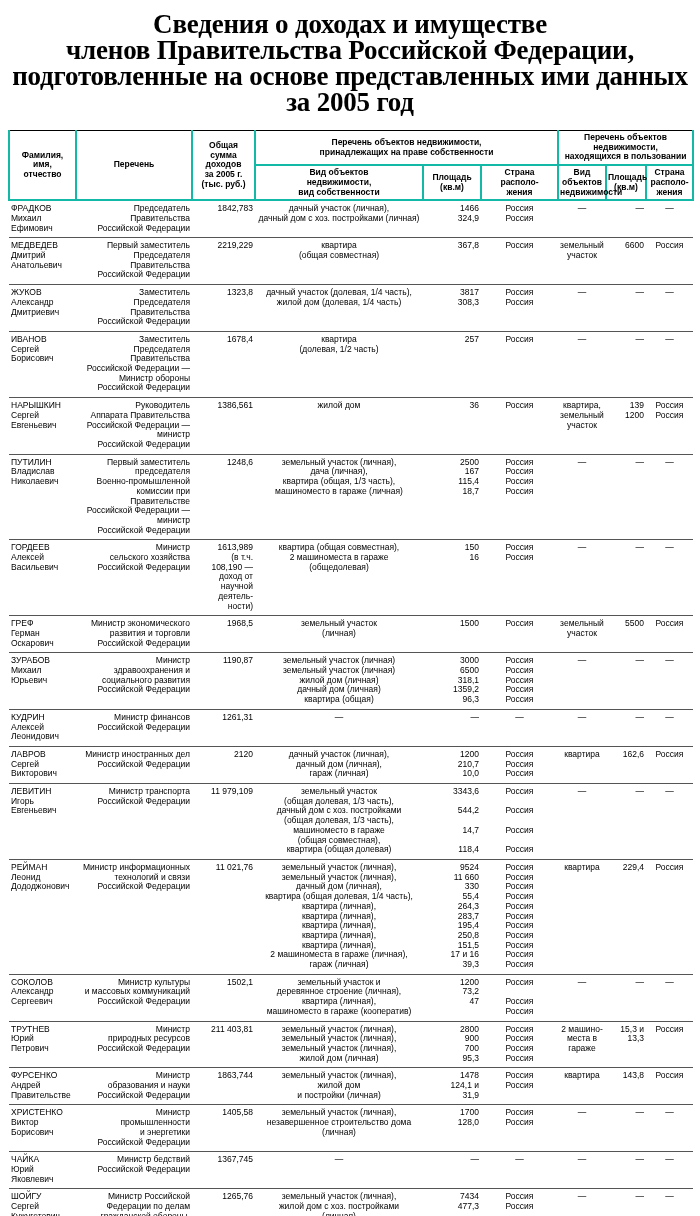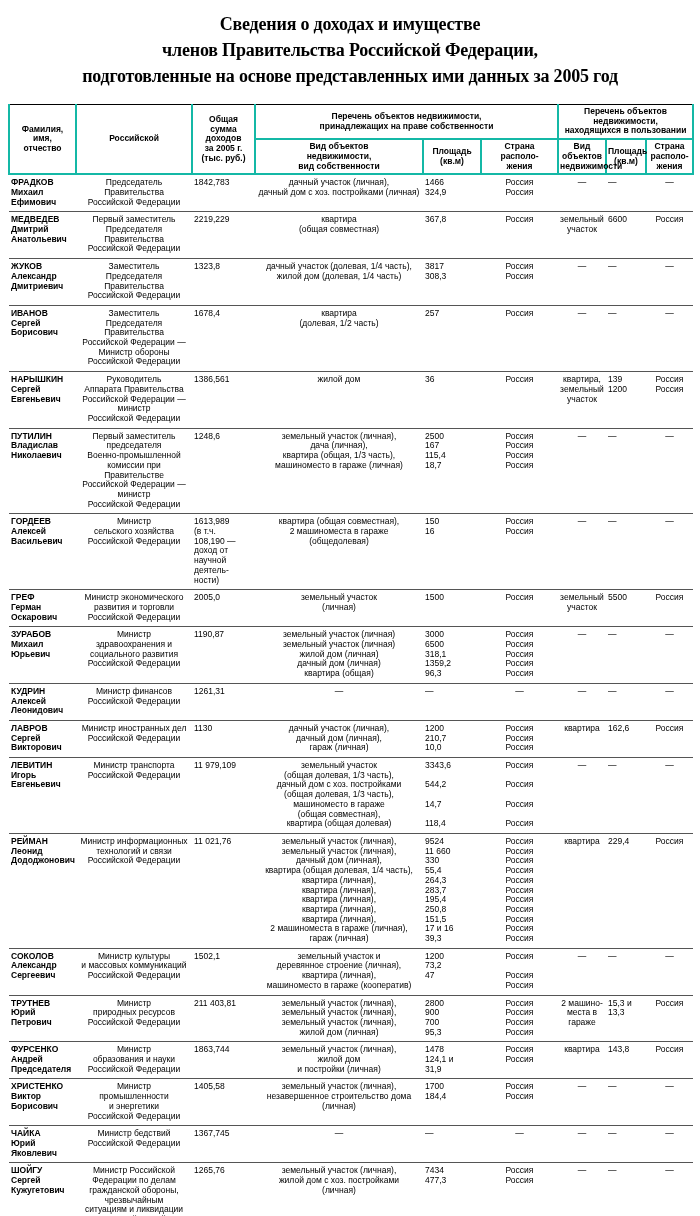--- a/index.html
+++ b/index.html
@@ -5,21 +5,21 @@
   html,body { margin:0; padding:0; background:#fff; }
   body {
     width:700px; height:1216px; overflow:hidden;
     font-family:"Liberation Sans", sans-serif; color:#000;
     -webkit-font-smoothing:antialiased;
   }
   .doc-title {
     text-align:center;
     font-family:"Liberation Serif", serif;
     font-weight:bold;
-    font-size:18px;
+    font-size:27px;
     line-height:26px;
     white-space:pre-line;
     margin:11px 8px 15px 8px;
     letter-spacing:-0.2px;
   }
   table.gov {
     border-collapse:collapse;
     table-layout:fixed;
     width:684px;
     margin:0 8px;
@@ -38,23 +38,23 @@
   }
   thead tr.grp th { border-top:1.5px solid #000; }
   tbody td {
     vertical-align:top;
     white-space:pre-line;
     padding:3px 2px 4px 2px;
     overflow:hidden;
   }
   tbody tr { border-top:1px solid #555; }
   tbody tr:first-child { border-top:1.5px solid #000; }
-  td.name { font-weight:bold; text-align:left; }
-  td.post { text-align:center; }
-  td.num  { text-align:left; }
+  td.name { font-weight:normal; text-align:left; }
+  td.post { text-align:right; }
+  td.num  { text-align:right; }
   td.ctr  { text-align:center; }
   tr.extra-space td { }
 </style>
 </head>
 <body>
 
 <div class="doc-title">Сведения о доходах и имуществе
 членов Правительства Российской Федерации,
 подготовленные на основе представленных ими данных за 2005 год</div>
 
@@ -68,21 +68,21 @@
       <col style="width:77px">
     <col style="width:48px">
       <col style="width:40px">
       <col style="width:47px">
   </colgroup>
   <thead>
     <tr class="grp">
       <th rowspan="2">Фамилия,
 имя,
 отчество</th>
-      <th rowspan="2">Российской</th>
+      <th rowspan="2">Перечень</th>
       <th rowspan="2">Общая
 сумма
 доходов
 за 2005 г.
 (тыс. руб.)</th>
       <th colspan="3">Перечень объектов недвижимости,
 принадлежащих на праве собственности</th>
       <th colspan="3">Перечень объектов недвижимости,
 находящихся в пользовании</th>
     </tr>
@@ -249,21 +249,21 @@
         <td class="num">—</td>
         <td class="ctr">—</td>
       </tr>
       <tr>
         <td class="name">ГРЕФ
 Герман
 Оскарович</td>
         <td class="post">Министр экономического
 развития и торговли
 Российской Федерации</td>
-        <td class="num">2005,0</td>
+        <td class="num">1968,5</td>
         <td class="ctr">земельный участок
 (личная)</td>
         <td class="num">1500</td>
         <td class="ctr">Россия</td>
         <td class="ctr">земельный
 участок</td>
         <td class="num">5500</td>
         <td class="ctr">Россия</td>
       </tr>
       <tr>
@@ -307,21 +307,21 @@
         <td class="ctr">—</td>
         <td class="num">—</td>
         <td class="ctr">—</td>
       </tr>
       <tr>
         <td class="name">ЛАВРОВ
 Сергей
 Викторович</td>
         <td class="post">Министр иностранных дел
 Российской Федерации</td>
-        <td class="num">1130</td>
+        <td class="num">2120</td>
         <td class="ctr">дачный участок (личная),
 дачный дом (личная),
 гараж (личная)</td>
         <td class="num">1200
 210,7
 10,0</td>
         <td class="ctr">Россия
 Россия
 Россия</td>
         <td class="ctr">квартира</td>
@@ -451,21 +451,21 @@
         <td class="ctr">2 машино-
 места в
 гараже</td>
         <td class="num">15,3 и
 13,3</td>
         <td class="ctr">Россия</td>
       </tr>
       <tr>
         <td class="name">ФУРСЕНКО
 Андрей
-Председателя</td>
+Правительстве</td>
         <td class="post">Министр
 образования и науки
 Российской Федерации</td>
         <td class="num">1863,744</td>
         <td class="ctr">земельный участок (личная),
 жилой дом
 и постройки (личная)</td>
         <td class="num">1478
 124,1 и
 31,9</td>
@@ -481,21 +481,21 @@
 Борисович</td>
         <td class="post">Министр
 промышленности
 и энергетики
 Российской Федерации</td>
         <td class="num">1405,58</td>
         <td class="ctr">земельный участок (личная),
 незавершенное строительство дома
 (личная)</td>
         <td class="num">1700
-184,4</td>
+128,0</td>
         <td class="ctr">Россия
 Россия</td>
         <td class="ctr">—</td>
         <td class="num">—</td>
         <td class="ctr">—</td>
       </tr>
       <tr>
         <td class="name">ЧАЙКА
 Юрий
 Яковлевич</td>

